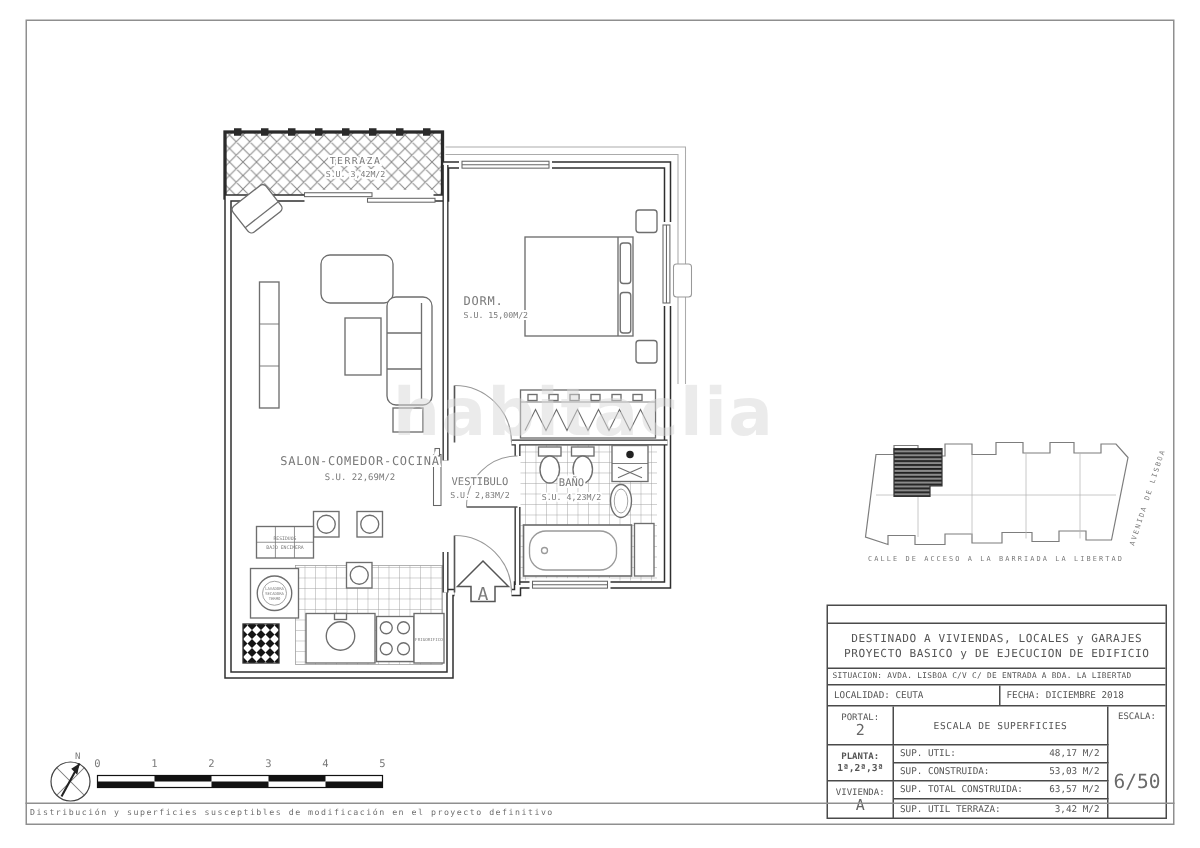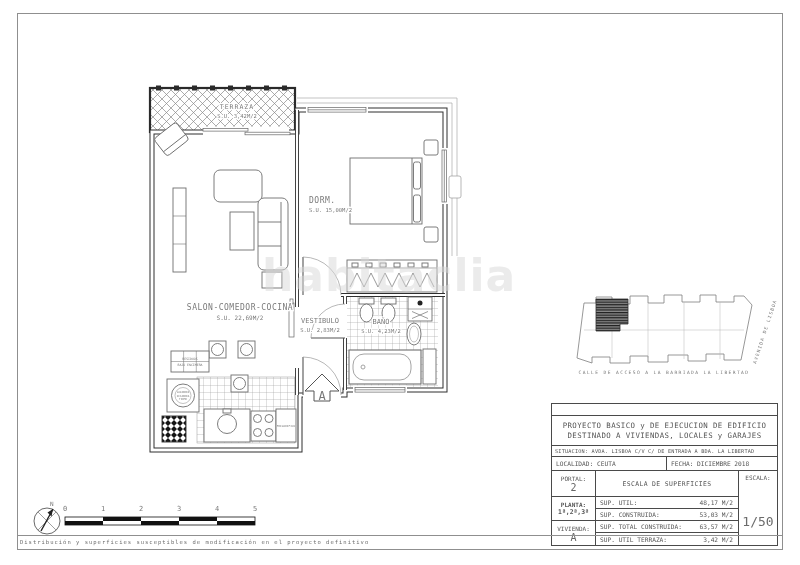--- a/index.html
+++ b/index.html
@@ -303,22 +303,22 @@
       </g>
     </g>
   </svg>
 
 
   <div class="watermark">habitaclia</div>
 
   <div class="tb">
     <div class="tb-r0"></div>
     <div class="tb-r1">
+      <div>DESTINADO A VIVIENDAS, LOCALES y GARAJES</div>
       <div>PROYECTO BASICO y DE EJECUCION DE EDIFICIO</div>
-      <div>DESTINADO A VIVIENDAS, LOCALES y GARAJES</div>
     </div>
     <div class="tb-r2">SITUACION: AVDA. LISBOA C/V C/ DE ENTRADA A BDA. LA LIBERTAD</div>
     <div class="tb-r3">
       <div class="tb-loc">
         <span>LOCALIDAD:</span>&nbsp;
         <span>CEUTA</span>
       </div>
       <div class="tb-fec">
         <span>FECHA:</span>&nbsp;
         <span>DICIEMBRE 2018</span>
@@ -350,19 +350,19 @@
         <div class="big">A</div>
       </div>
       <div class="cell c-s3 srow">
         <span>SUP. TOTAL CONSTRUIDA:</span>
         <span>63,57 M/2</span>
       </div>
       <div class="cell c-s4 srow">
         <span>SUP. UTIL TERRAZA:</span>
         <span>3,42 M/2</span>
       </div>
-      <div class="cell c-val">1/50</div>
+      <div class="cell c-val">6/50</div>
     </div>
   </div>
 
   <div class="bottom-rule"></div>
   <div class="disclaimer">Distribución y superficies susceptibles de modificación en el proyecto definitivo</div>
 </div>
 
 </body></html>

